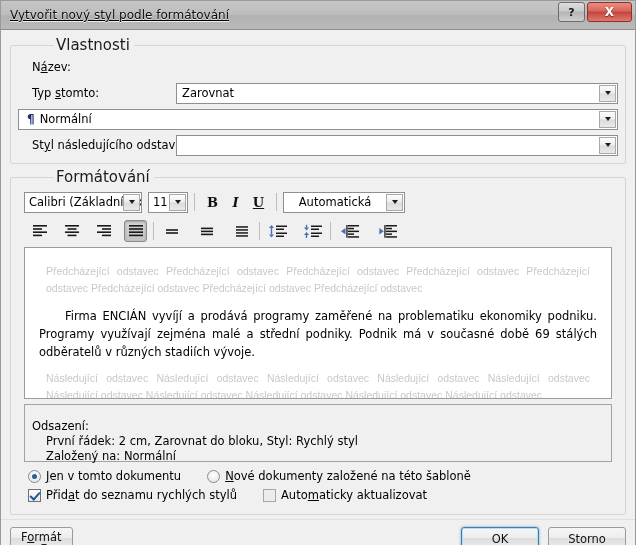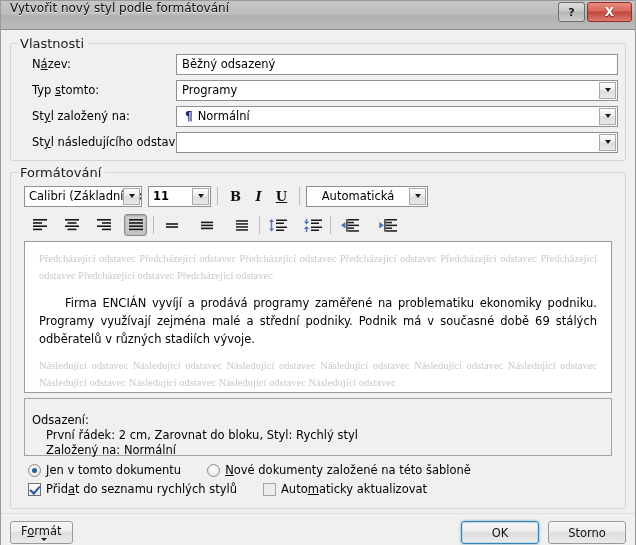--- a/index.html
+++ b/index.html
@@ -20,21 +20,21 @@
     background: #f0f0f0;
     border: 1px solid #9a9a9a;
     display: flex; flex-direction: column;
   }
   
   .titlebar {
     position: relative;
     height: 28px; flex: 0 0 28px;
     background: linear-gradient(to bottom, #c6c6c6 0%, #bdbdbd 48%, #b2b2b2 52%, #b9b9b9 100%);
     border-bottom: 1px solid #8d8d8d;
-    display: flex; align-items: flex-start;
+    display: flex; align-items: center; text-decoration: underline;
   }
   .title-text {
     margin-left: 9px;
     font-size: 12px;
     color: #0c0c0c;
     text-shadow: 0 1px 0 rgba(255,255,255,.75);
     white-space: nowrap;
   }
   .win-buttons {
     position: absolute; right: 3px; top: 1px;
@@ -68,22 +68,23 @@
     box-sizing: border-box;
   }
   fieldset.group-box {
     border: 1px solid #d5d5d5;
     border-radius: 2px;
     margin: 0 0 4px 0;
     padding: 2px 7px 7px 7px;
   }
   fieldset.group-box > legend {
     padding: 0 4px 0 2px;
-    font-size: 13px;
+    font-size: 15px;
     color: #1b1b1b;
+    margin-left: 36px;
   }
   
   .row {
     display: flex; align-items: center;
     height: 22px;
     margin-bottom: 4px;
   }
   .row:last-child { margin-bottom: 0; }
   .lbl {
     width: 158px;
@@ -131,21 +132,21 @@
     height: 21px;
     background: #fff;
     border: 1px solid #8e8f8f;
     box-sizing: border-box;
     display: flex; align-items: center;
     position: relative;
     font-size: 11.5px;
   }
   .tb-combo .val { padding-left: 4px; white-space: nowrap; overflow: hidden; }
   .font-name { width: 118px; }
-  .font-size { width: 63px; font-weight: bold; }
+  .font-size { width: 40px; }
   .font-color { width: 122px; }
   .font-color .val { flex: 1; text-align: center; padding-left: 0; padding-right: 18px; }
   .sep {
     width: 1px; height: 18px;
     background: #bdbdbd;
     margin: 0 6px;
     flex: 0 0 1px;
   }
   .tb-btn {
     width: 23px; height: 22px;
@@ -176,25 +177,25 @@
     background: #fff;
     border: 1px solid #9c9c9c;
     height: 152px;
     box-sizing: border-box;
     margin: 0 6px 5px 6px;
     padding: 8px 14px;
     overflow: hidden;
   }
   .ghost {
     color: #c8c8c8;
-    font-family: Liberation Serif, serif;
+    font-family: Liberation Sans, sans-serif;
     font-size: 10.5px;
     line-height: 17px;
     text-align: justify;
-    margin: 0;
+    margin: 7px;
   }
   .ghost.after { margin-top: 9px; }
   .sample {
     margin: 10px 0 0 0;
     font-size: 11.5px;
     line-height: 18px;
     text-align: justify;
     text-indent: 26px;
     color: #000;
   }
@@ -308,37 +309,33 @@
     </div>
   </div>
 
   <div class="body">
 
     <fieldset class="group-box">
       <legend>Vlastnosti</legend>
 
       <div class="row">
         <div class="lbl"><span>N</span><u>á</u><span>zev:</span></div>
-        <div class="field">
-          <span class="val">Běžný odsazený</span>
-        </div>
       </div>
 
       <div class="row">
         <div class="lbl"><span>Typ </span><u>s</u><span>tomto:</span></div>
         <div class="field with-drop">
-          <span class="val">Programy</span>
+          <span class="val">Zarovnat</span>
           <span class="drop-btn">
               <span class="caret"></span>
             </span>
         </div>
       </div>
 
       <div class="row">
-        <div class="lbl"><span>St</span><u>y</u><span>l založený na:</span></div>
         <div class="field with-drop">
           <span class="pilcrow">¶</span>
           <span class="val">Normální</span>
           <span class="drop-btn">
               <span class="caret"></span>
             </span>
         </div>
       </div>
 
       <div class="row">

